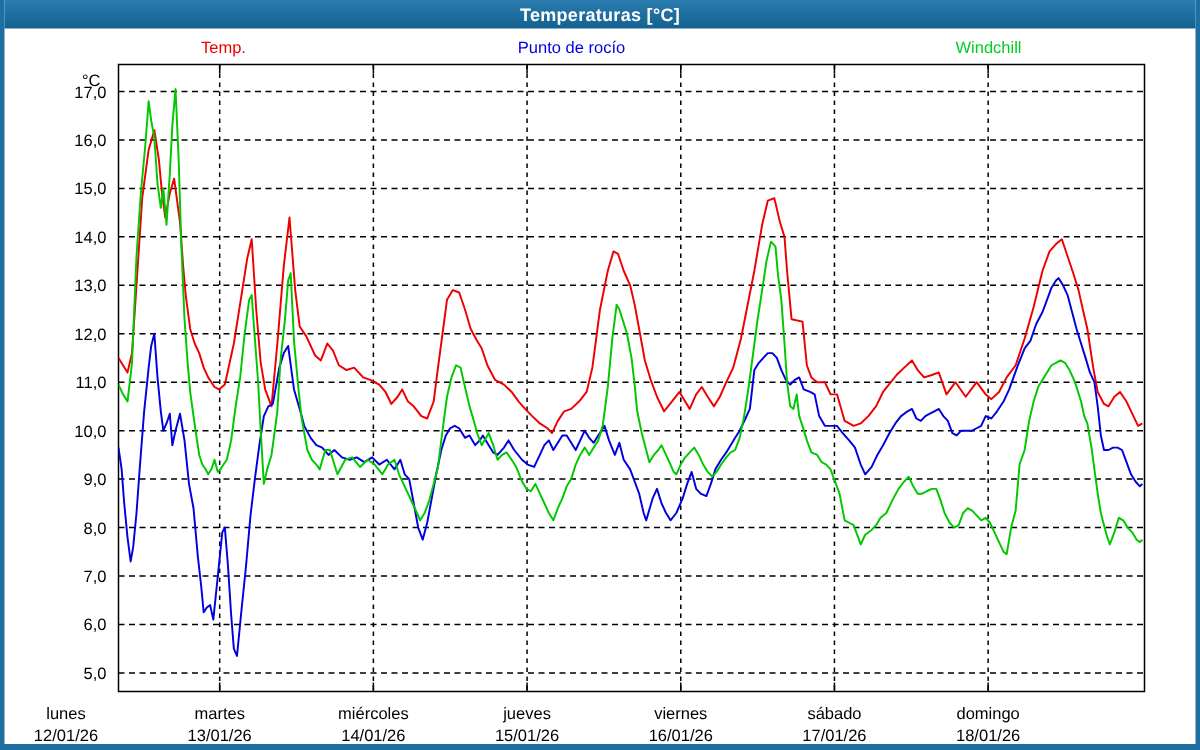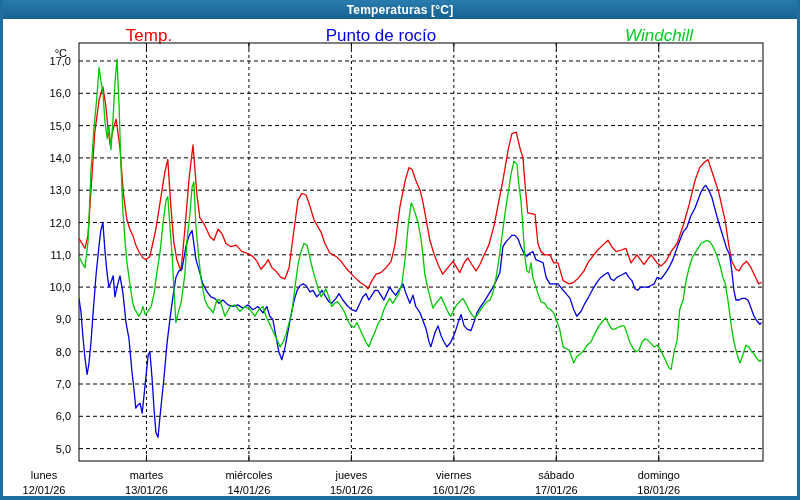--- a/index.html
+++ b/index.html
@@ -11,35 +11,35 @@
   }
   .titlebar{
     position:absolute;top:0;left:-3px;right:-3px;height:19px;
     background:linear-gradient(#2a7cb0,#14618f);
     color:#ffffff;font-size:12px;font-weight:bold;
     display:flex;align-items:center;justify-content:center;
     letter-spacing:0.2px;
   }
   .legend-label{
     position:absolute;top:26px;transform:translateX(-50%);
-    font-size:17px;white-space:nowrap;
+    font-size:11px;white-space:nowrap;
   }
   svg text{font-family:"Liberation Sans", sans-serif;}
 </style>
 </head>
 <body>
 
 <div class="window">
   <div class="titlebar">
     <span>Temperaturas [°C]</span>
   </div>
 
   <span class="legend-label" style="color: rgb(238, 0, 0); left: 146px;">Temp.</span>
   <span class="legend-label" style="color: rgb(0, 0, 224); left: 378px;">Punto de rocío</span>
-  <span class="legend-label" style="color: rgb(0, 204, 34); left: 656px; font-style: italic;">Windchill</span>
+  <span class="legend-label" style="color: rgb(0, 204, 34); left: 656px;">Windchill</span>
 
   <svg id="plot-svg" width="800" height="500" viewBox="0 0 800 500" style="position:absolute;top:0;left:0;">
       <defs>
         <clipPath id="plotclip">
           <rect x="76" y="43" width="684" height="418"></rect>
         </clipPath>
       </defs>
       <g>
         <line x1="76" y1="61" x2="760" y2="61" stroke="#000" stroke-width="1" stroke-dasharray="4 3"></line>
         <text x="68" y="65" text-anchor="end" font-size="11" fill="#000">17,0</text>

